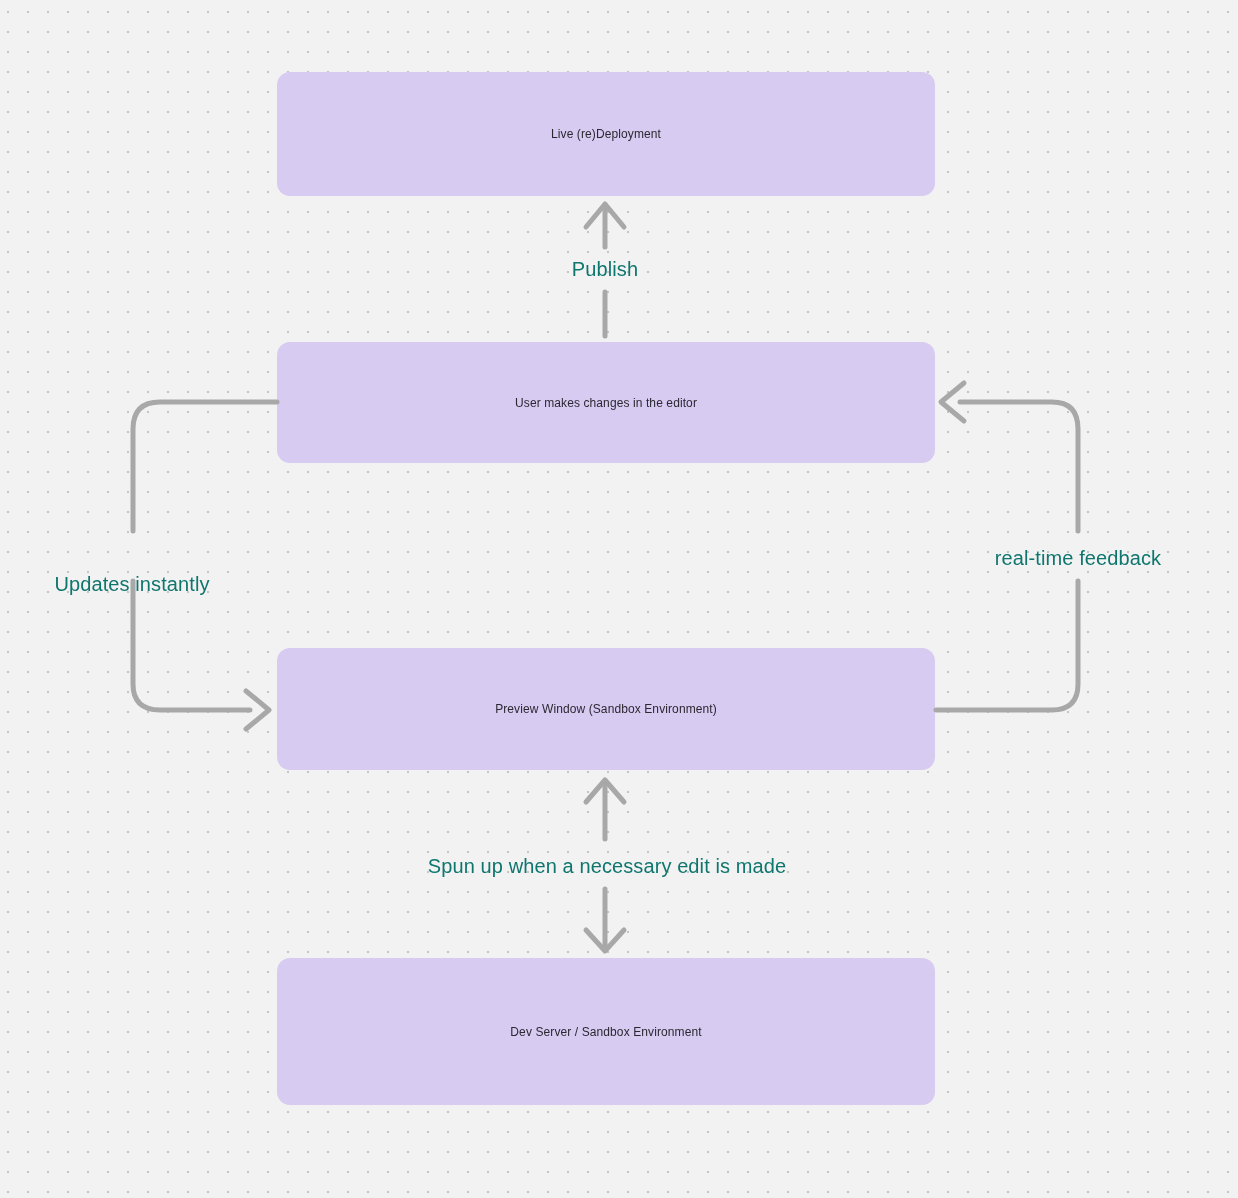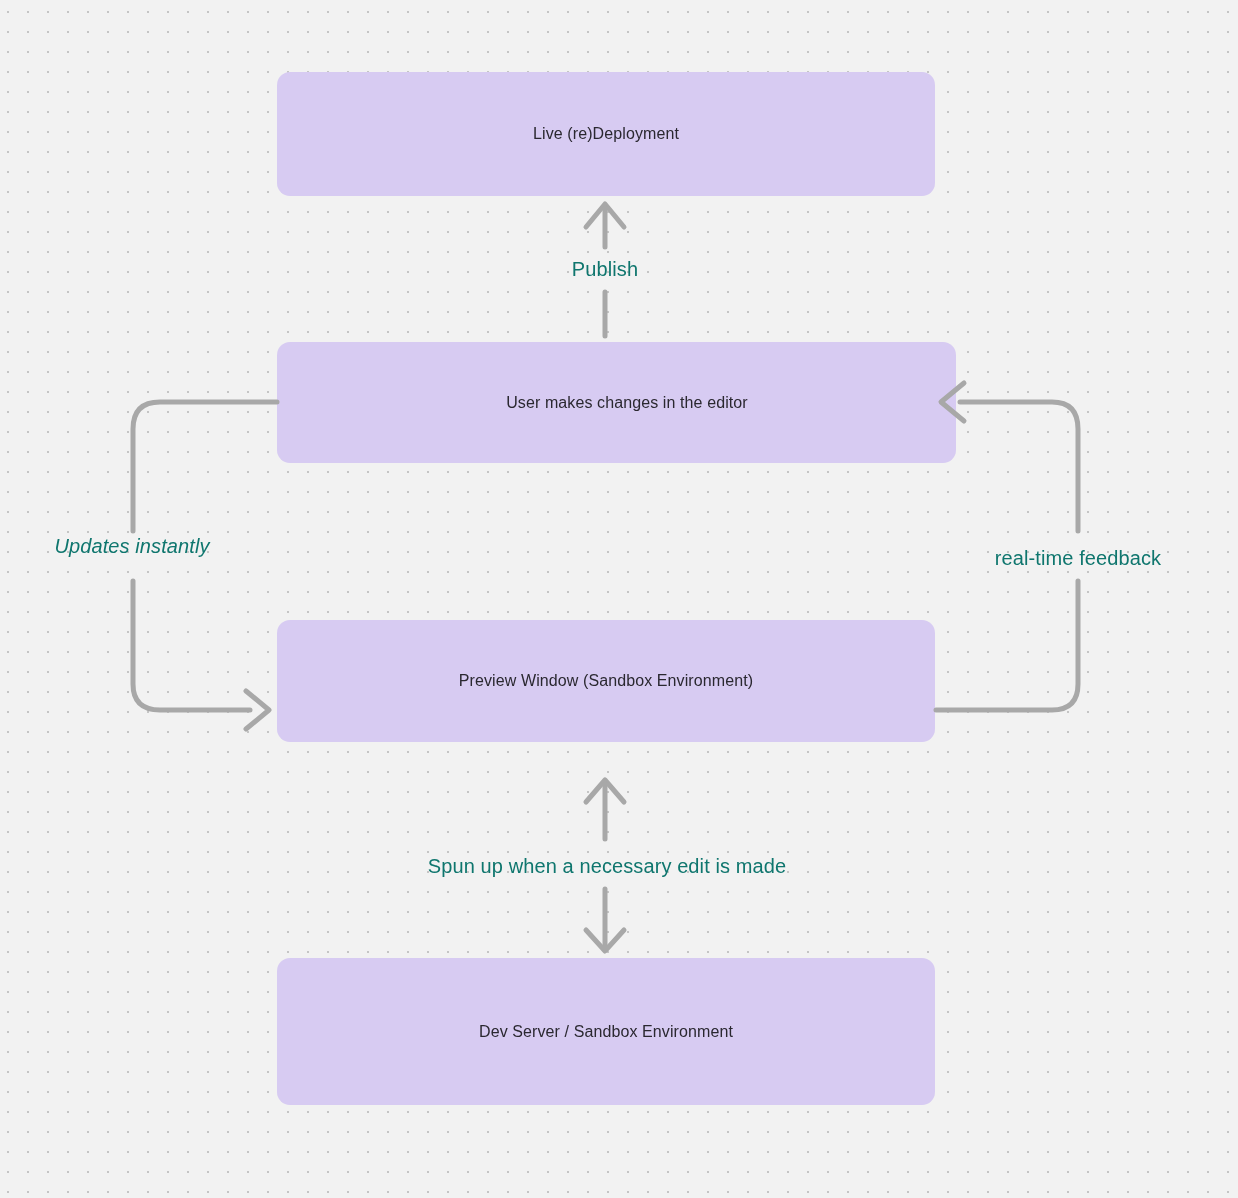--- a/index.html
+++ b/index.html
@@ -23,47 +23,47 @@
   }
   .node {
     position: absolute;
     left: 277px;
     width: 658px;
     background: #d7cbf2;
     border-radius: 13px;
     display: flex;
     align-items: center;
     justify-content: center;
-    font-size: 16px;
+    font-size: 12px;
     color: #2a2830;
     letter-spacing: 0.1px;
   }
   .node-1 { top: 72px;  height: 124px; }
-  .node-2 { top: 342px; height: 121px; padding-left: 21px; }
-  .node-3 { top: 620px; height: 122px; }
+  .node-2 { top: 342px; height: 121px; }
+  .node-3 { top: 648px; height: 122px; }
   .node-4 { top: 958px; height: 147px; }
 
   .edges-layer {
     position: absolute;
     left: 0;
     top: 0;
     width: 1238px;
     height: 1198px;
     pointer-events: none;
   }
 
   .edge-label {
     position: absolute;
     font-size: 20px;
     color: #0f766e;
     white-space: nowrap;
     letter-spacing: 0.1px;
   }
   .label-publish  { left: 605px;  top: 269px; transform: translate(-50%, -50%); }
-  .label-updates  { left: 132px;  top: 546px; transform: translate(-50%, -50%); font-style: italic; }
+  .label-updates  { left: 132px;  top: 584px; transform: translate(-50%, -50%); }
   .label-feedback { left: 1078px; top: 558px; transform: translate(-50%, -50%); }
   .label-spunup   { left: 607px;  top: 866px; transform: translate(-50%, -50%); }
 </style>
 </head>
 <body>
 
 <div class="canvas">
 
   <div class="node node-1">
     <span>Live (re)Deployment</span>

